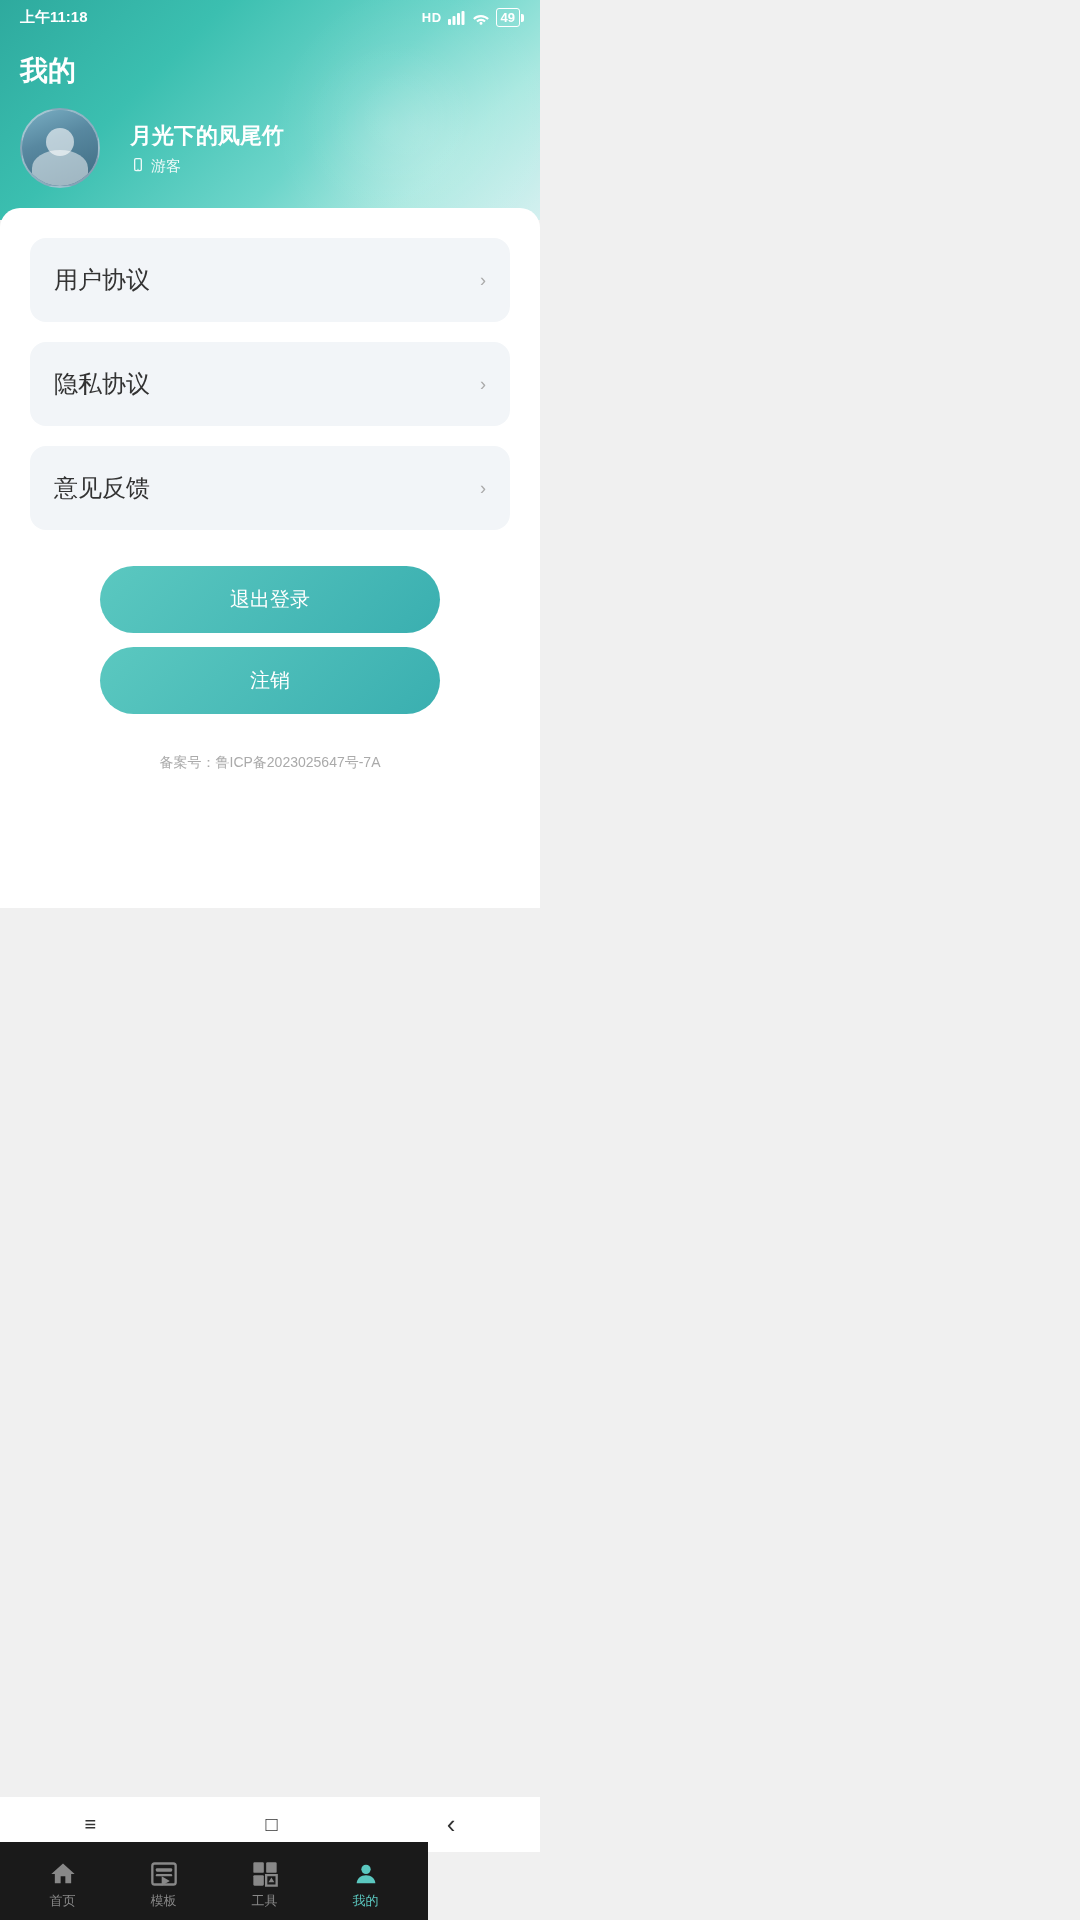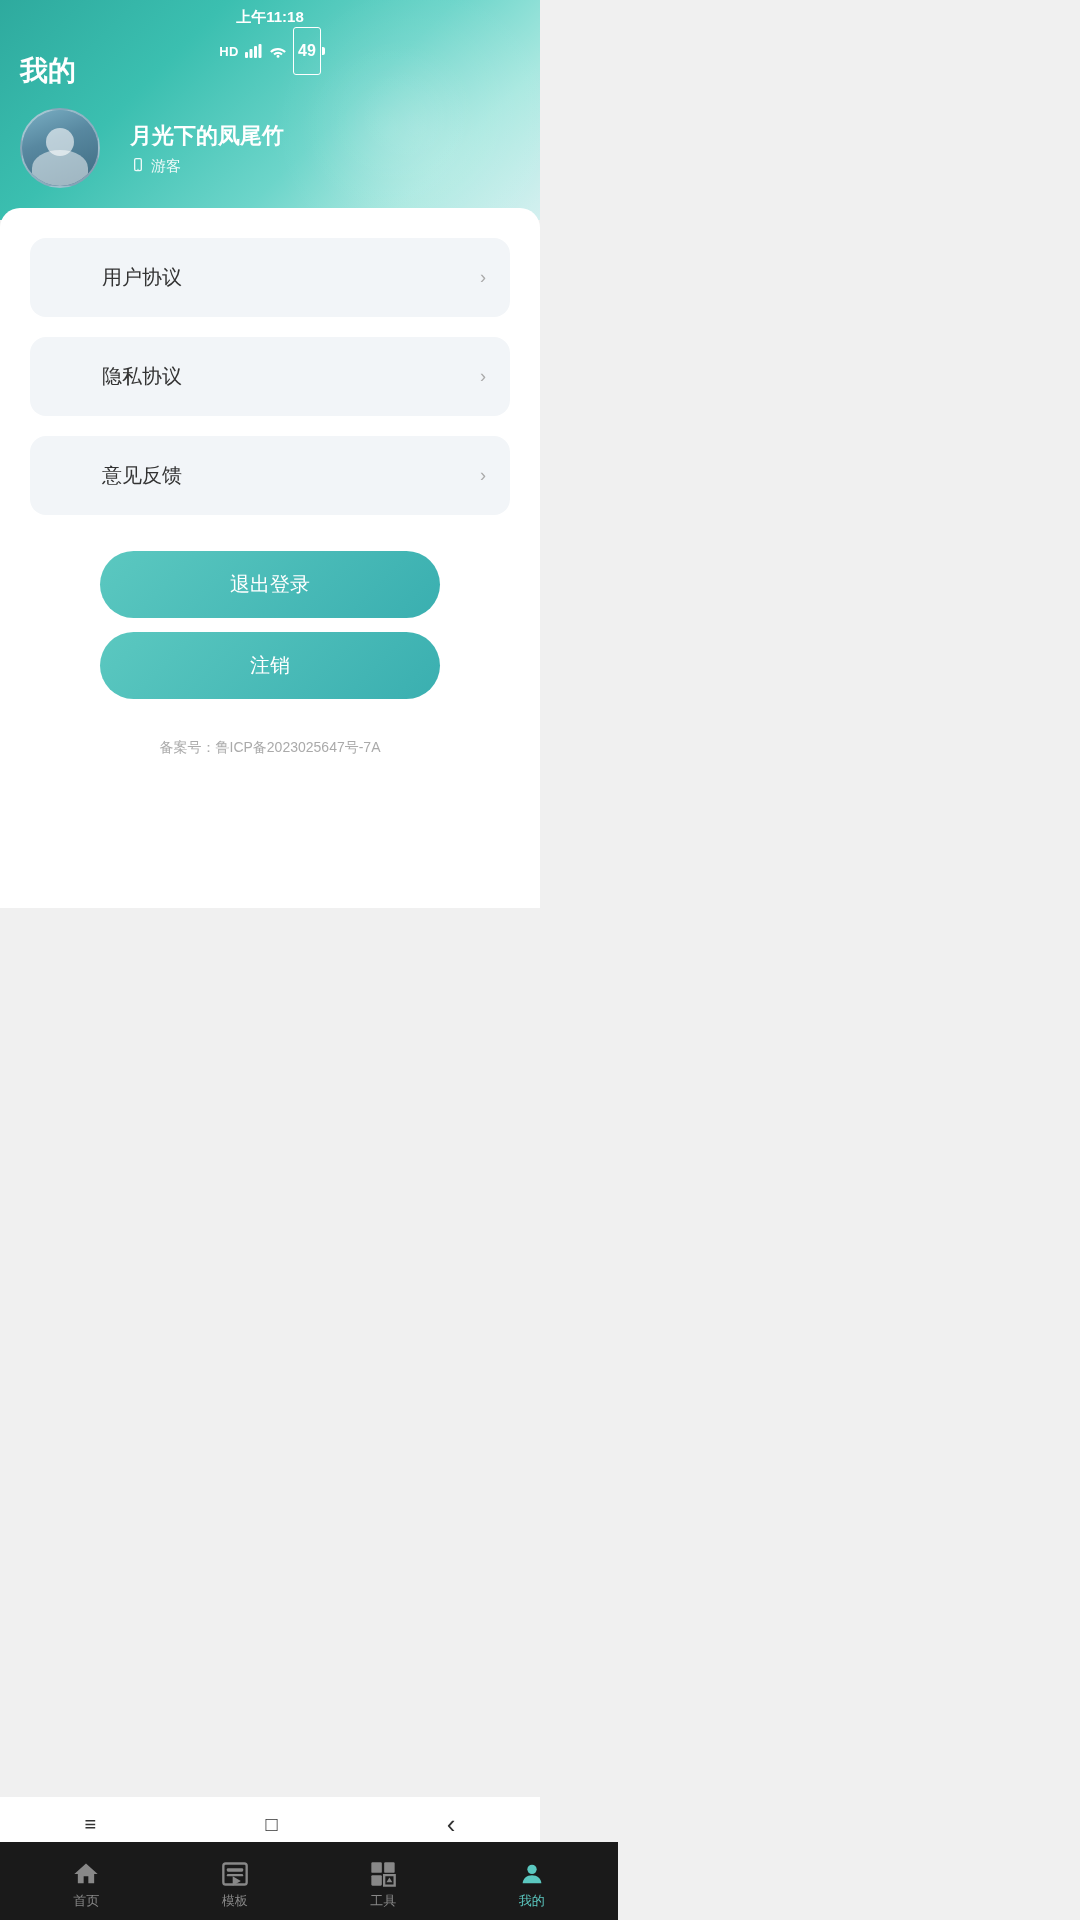--- a/index.html
+++ b/index.html
@@ -17,21 +17,20 @@
     
     .status-bar {
       display: flex;
       justify-content: space-between;
       align-items: center;
       padding: 8px 20px 6px;
       background: transparent;
       position: absolute;
       top: 0; left: 0; right: 0;
       z-index: 10;
-      flex-direction: column;
     }
     .status-time {
       font-size: 15px;
       font-weight: 600;
       color: #fff;
     }
     .status-icons {
       display: flex;
       align-items: center;
       gap: 6px;
@@ -40,22 +39,22 @@
       font-size: 13px;
       color: #fff;
       font-weight: 600;
       letter-spacing: 0.5px;
     }
     .battery-box {
       display: inline-flex;
       align-items: center;
       border: 1.5px solid #fff;
       border-radius: 3px;
-      padding: 14px 4px;
-      font-size: 16px;
+      padding: 1px 4px;
+      font-size: 13px;
       color: #fff;
       font-weight: 600;
       position: relative;
     }
     .battery-box::after {
       content: '';
       position: absolute;
       right: -5px;
       top: 50%;
       transform: translateY(-50%);
@@ -184,24 +183,23 @@
       display: flex;
       align-items: center;
       justify-content: space-between;
       background: #f2f5f8;
       border-radius: 16px;
       padding: 26px 24px;
       margin-bottom: 20px;
       cursor: pointer;
     }
     .menu-item-label {
-      font-size: 20px;
+      font-size: 24px;
       color: #333;
       font-weight: 400;
-      margin-left: 48px;
     }
     .chevron-icon {
       color: #aaa;
       font-size: 18px;
     }
 
     
     .action-buttons {
       margin: 36px 0 20px;
       display: flex;
@@ -233,21 +231,21 @@
       font-size: 14px;
       margin: 40px 0 20px;
       padding: 0 20px;
     }
 
     
     .bottom-nav {
       position: fixed;
       bottom: 0;
       left: 0;
-      width: 618px;
+      width: 428px;
       background: #1a1a1a;
       display: flex;
       justify-content: space-around;
       align-items: flex-start;
       padding: 10px 12px 0;
       z-index: 100;
     }
     .nav-item {
       display: flex;
       flex-direction: column;

